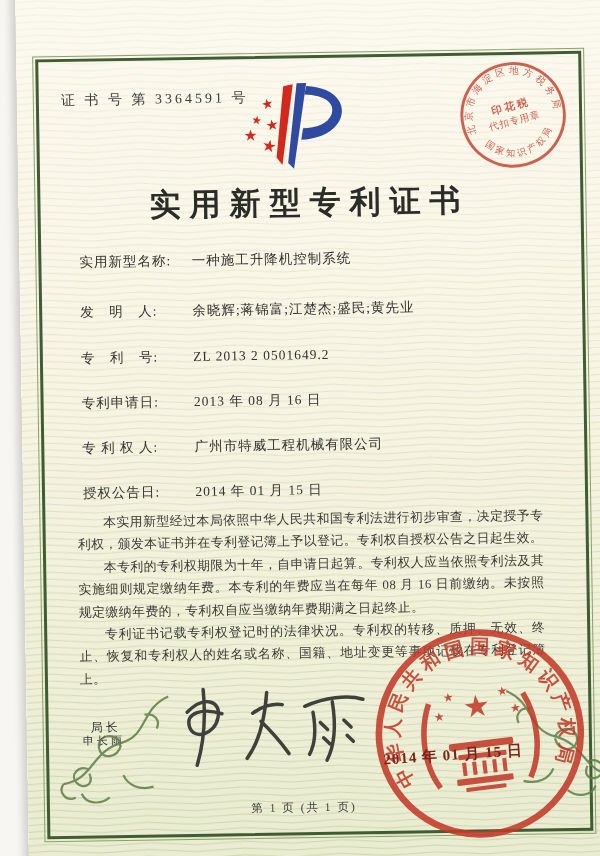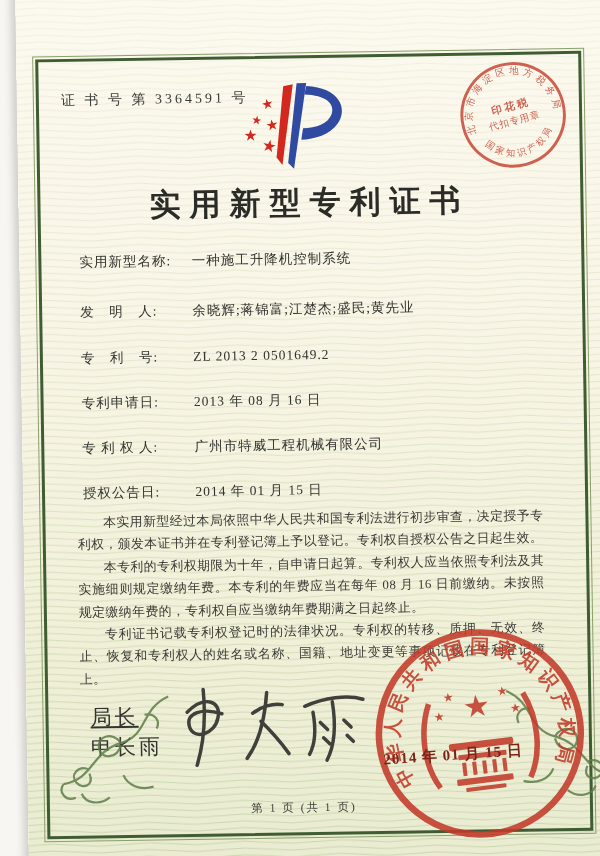--- a/index.html
+++ b/index.html
@@ -34,22 +34,22 @@
   }
   .field-row{position:absolute;left:60px;right:40px;font-size:13.5px;color:#33332f;letter-spacing:1px;white-space:nowrap;}
   .field-label{display:inline-block;min-width:104px;}
   .field-value{margin-left:4px;}
   .body-text{
     position:absolute;left:54px;top:520px;width:466px;
     font-size:12.8px;line-height:22.4px;color:#3a3a35;
     text-align:justify;letter-spacing:0.5px;
   }
   .body-text p{margin:0;text-indent:2em;}
-  .sig-title{position:absolute;left:64px;top:712px;font-size:21px;letter-spacing:3px;color:#33332f;text-decoration:underline;}
-  .sig-name{position:absolute;left:64px;top:742px;font-size:21px;letter-spacing:3px;color:#33332f;}
+  .sig-title{position:absolute;left:64px;top:728px;font-size:12px;letter-spacing:3px;color:#33332f;}
+  .sig-name{position:absolute;left:56px;top:742px;font-size:11px;letter-spacing:3px;color:#33332f;}
   .sig-script{position:absolute;left:132px;top:692px;width:220px;height:90px;}
   .seal-main{position:absolute;left:347px;top:642px;width:212px;height:212px;}
   .seal-date{
     position:absolute;left:356px;top:758px;width:210px;
     font-size:15px;font-weight:bold;color:#7c241a;letter-spacing:1px;
     transform:rotate(-3deg);white-space:nowrap;
   }
   .seal-tax{position:absolute;left:432px;top:66px;width:128px;height:128px;}
   .flourish{position:absolute;width:130px;height:118px;}
   .flourish.bl{left:22px;top:700px;}

